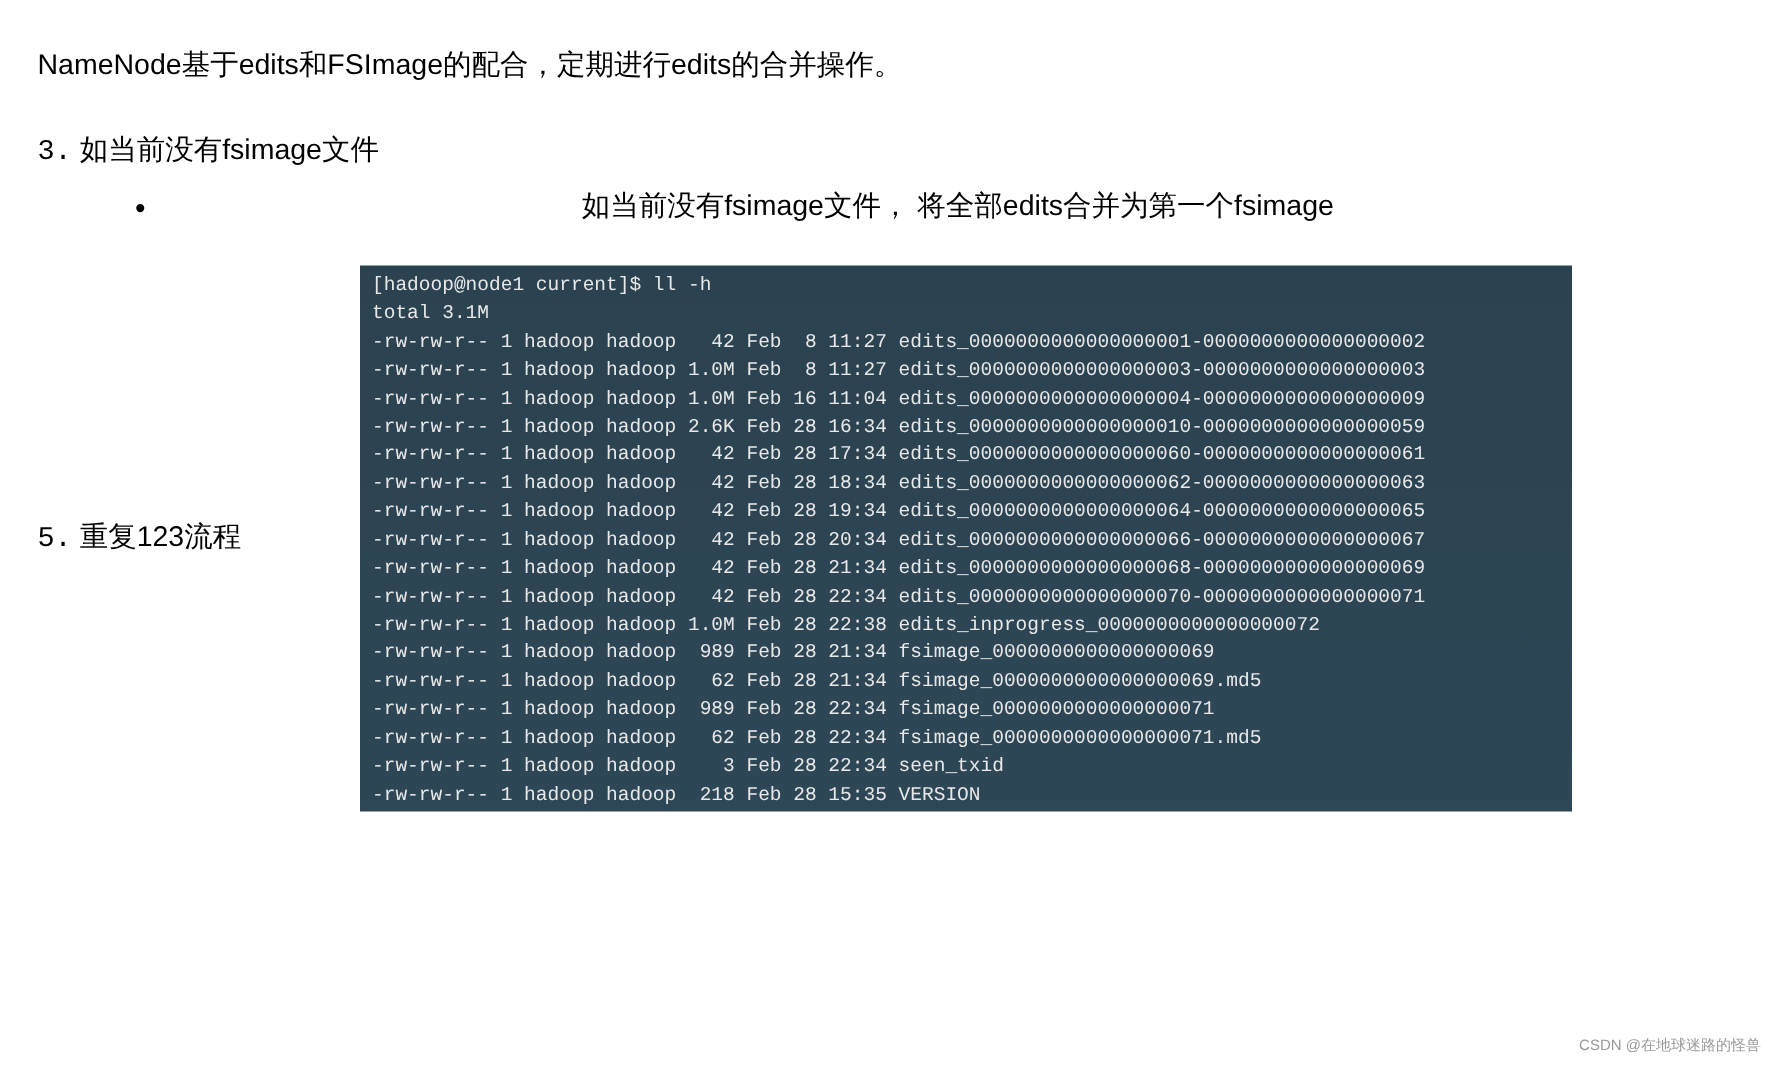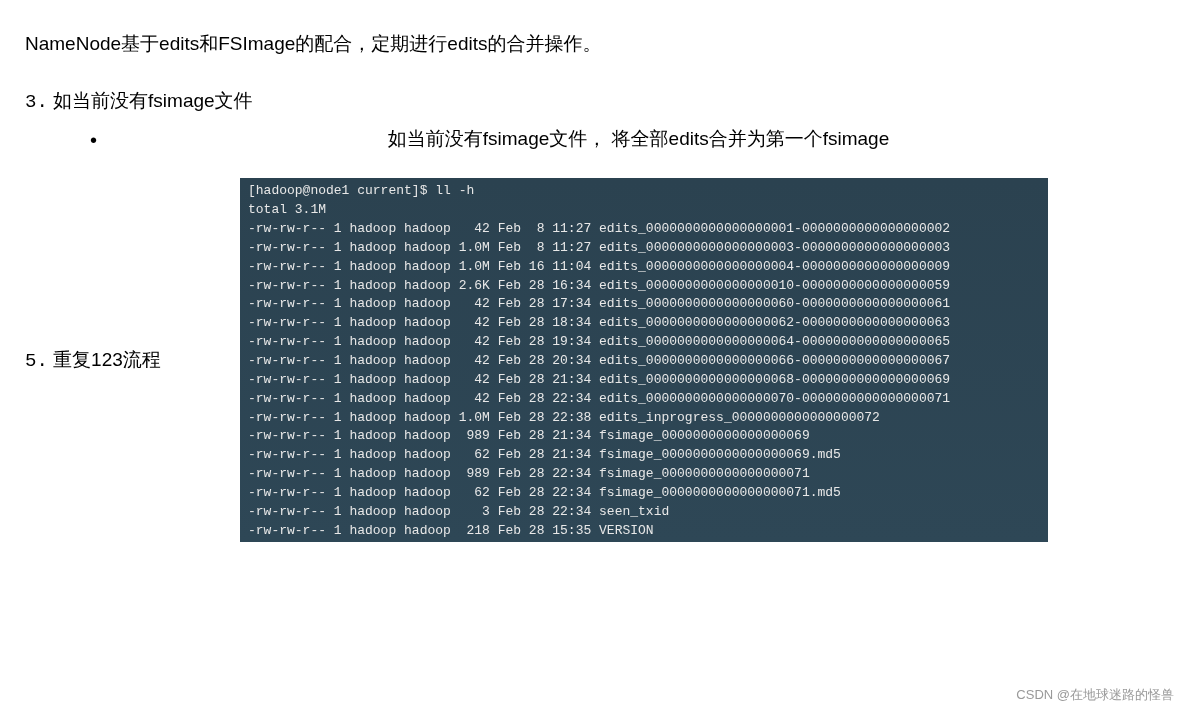--- a/index.html
+++ b/index.html
@@ -68,21 +68,21 @@
       line-height: 1.45;
       padding: 4px 8px 2px 8px;
       white-space: pre;
       overflow: hidden;
       width: 808px;
     }
     .watermark {
       position: absolute;
       right: 10px;
       bottom: 6px;
-      font-size: 13px;
+      font-size: 10px;
       color: #999;
       font-family: sans-serif;
       margin-top: 24px;
     }
   </style>
 </head>
 <body>
 
 <p class="intro">NameNode基于edits和FSImage的配合，定期进行edits的合并操作。</p>
 

